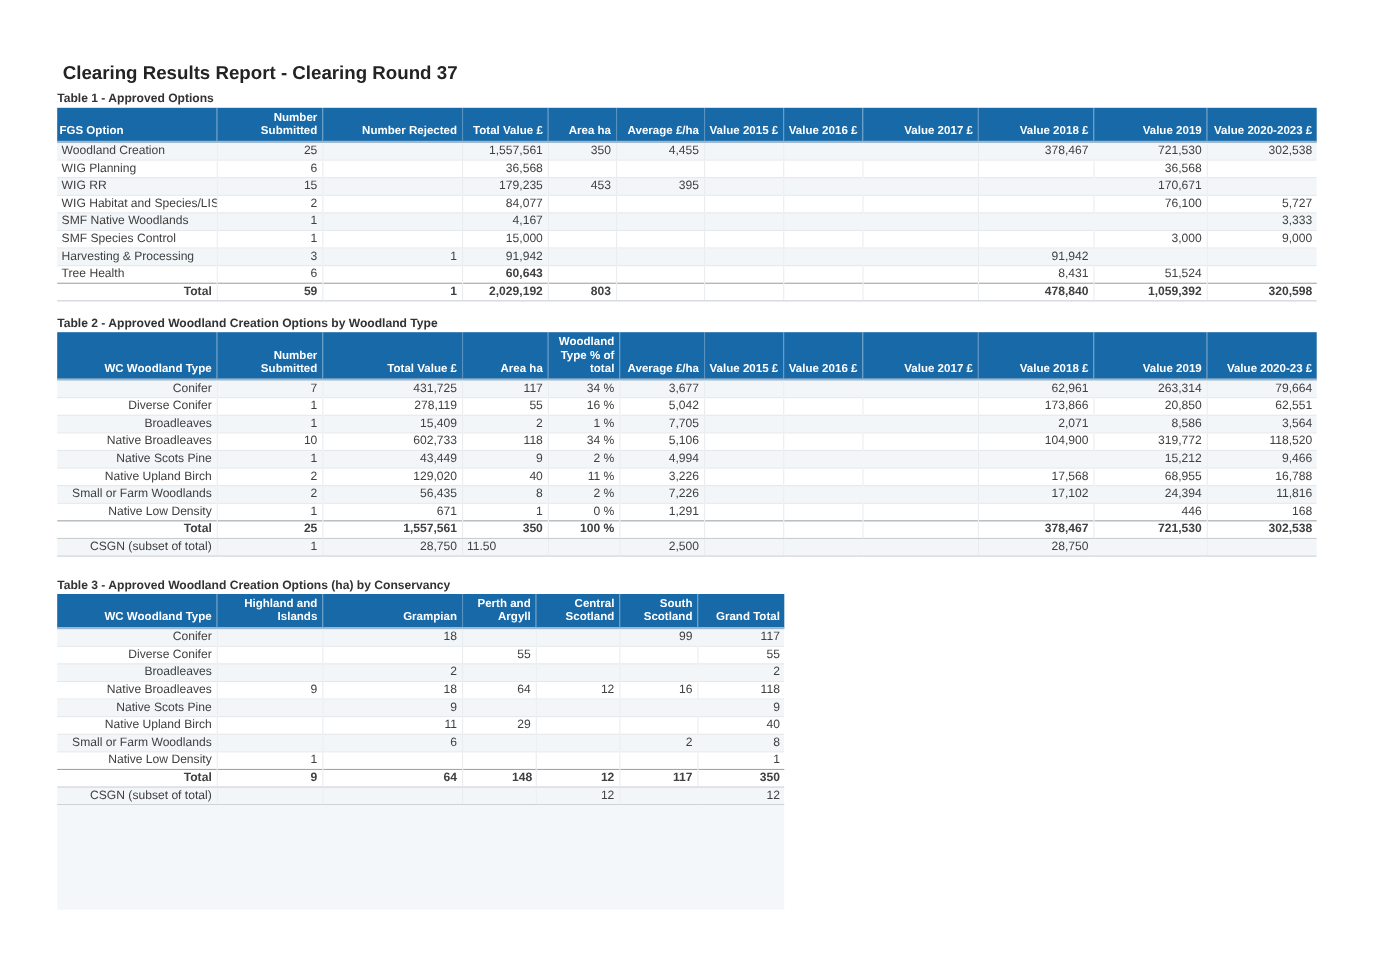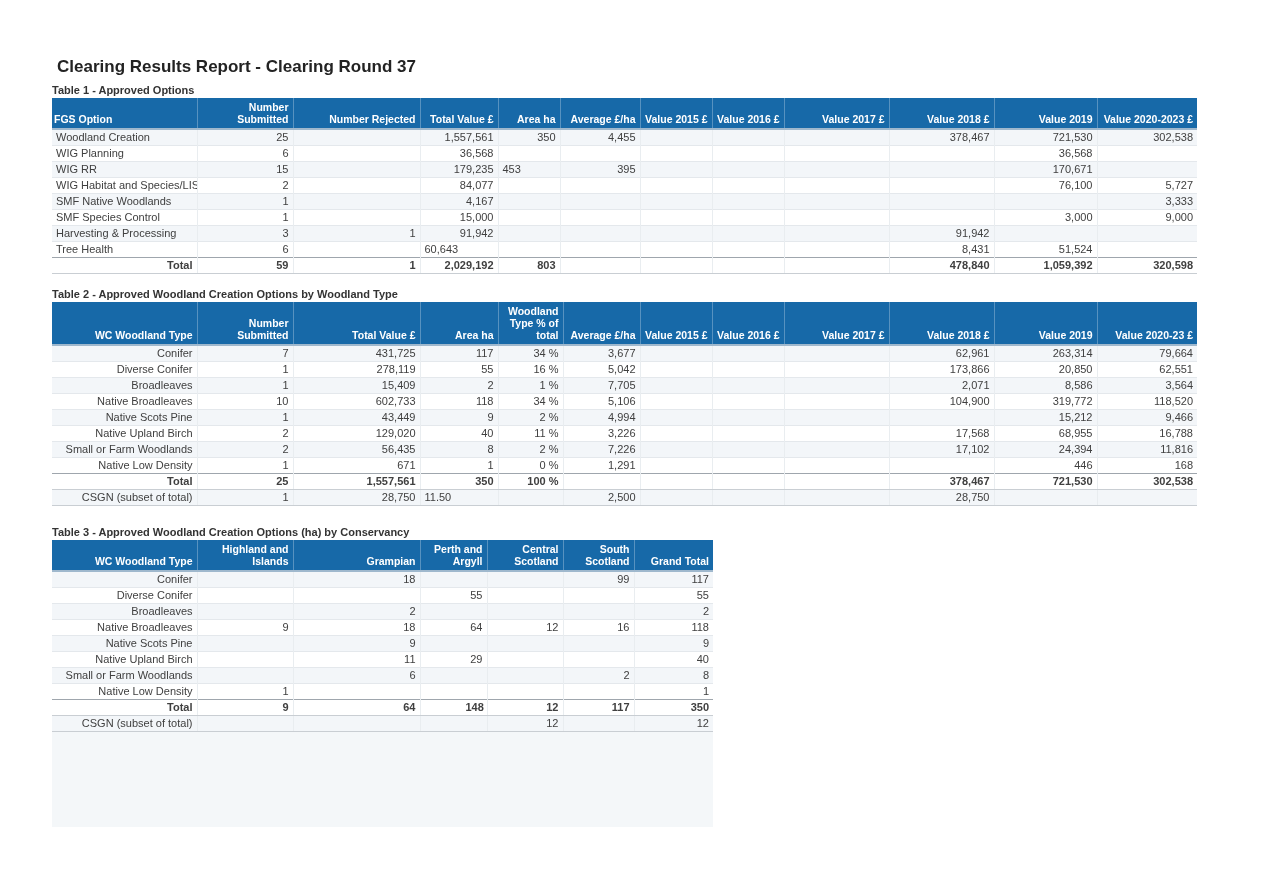--- a/index.html
+++ b/index.html
@@ -145,21 +145,21 @@
             <td style="text-align: right;"></td>
             <td style="text-align: right;"></td>
             <td style="text-align: right;">36,568</td>
             <td style="text-align: right;"></td>
           </tr>
           <tr class="alt">
             <td style="text-align: left;">WIG RR</td>
             <td style="text-align: right;">15</td>
             <td style="text-align: right;"></td>
             <td style="text-align: right;">179,235</td>
-            <td style="">453</td>
+            <td style="text-align: right;">453</td>
             <td style="text-align: right;">395</td>
             <td style="text-align: right;"></td>
             <td style="text-align: right;"></td>
             <td style="text-align: right;"></td>
             <td style="text-align: right;"></td>
             <td style="text-align: right;">170,671</td>
             <td style="text-align: right;"></td>
           </tr>
           <tr>
             <td style="text-align: left;">WIG Habitat and Species/LISS</td>
@@ -214,21 +214,21 @@
             <td style="text-align: right;"></td>
             <td style="text-align: right;"></td>
             <td style="text-align: right;">91,942</td>
             <td style="text-align: right;"></td>
             <td style="text-align: right;"></td>
           </tr>
           <tr>
             <td style="text-align: left;">Tree Health</td>
             <td style="text-align: right;">6</td>
             <td style="text-align: right;"></td>
-            <td style="">60,643</td>
+            <td style="text-align: right; font-weight: bold;">60,643</td>
             <td style="text-align: right;"></td>
             <td style="text-align: right;"></td>
             <td style="text-align: right;"></td>
             <td style="text-align: right;"></td>
             <td style="text-align: right;"></td>
             <td style="text-align: right;">8,431</td>
             <td style="text-align: right;">51,524</td>
             <td style="text-align: right;"></td>
           </tr>
           <tr class="total">

